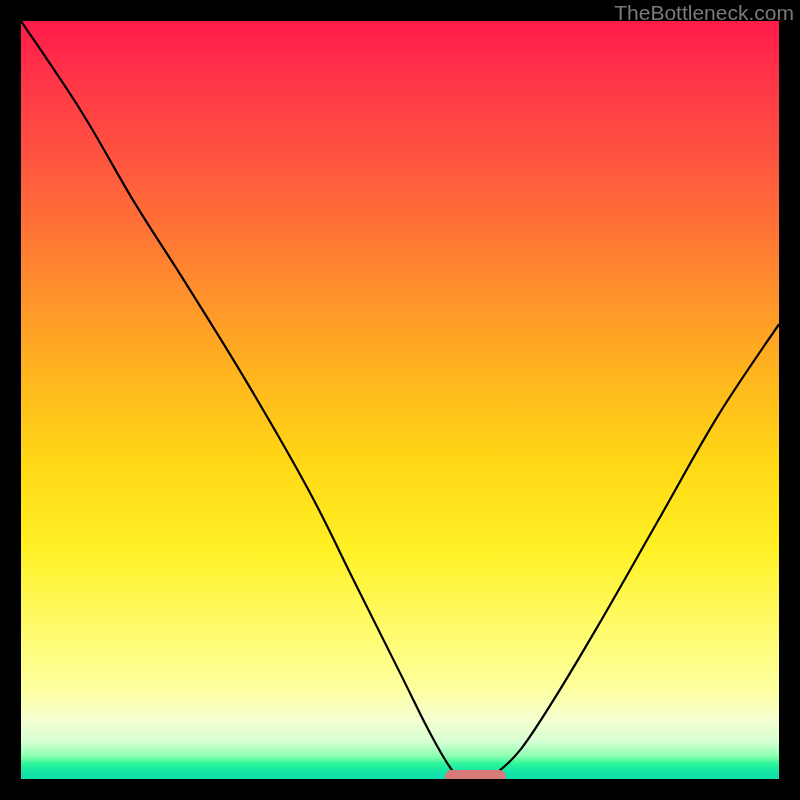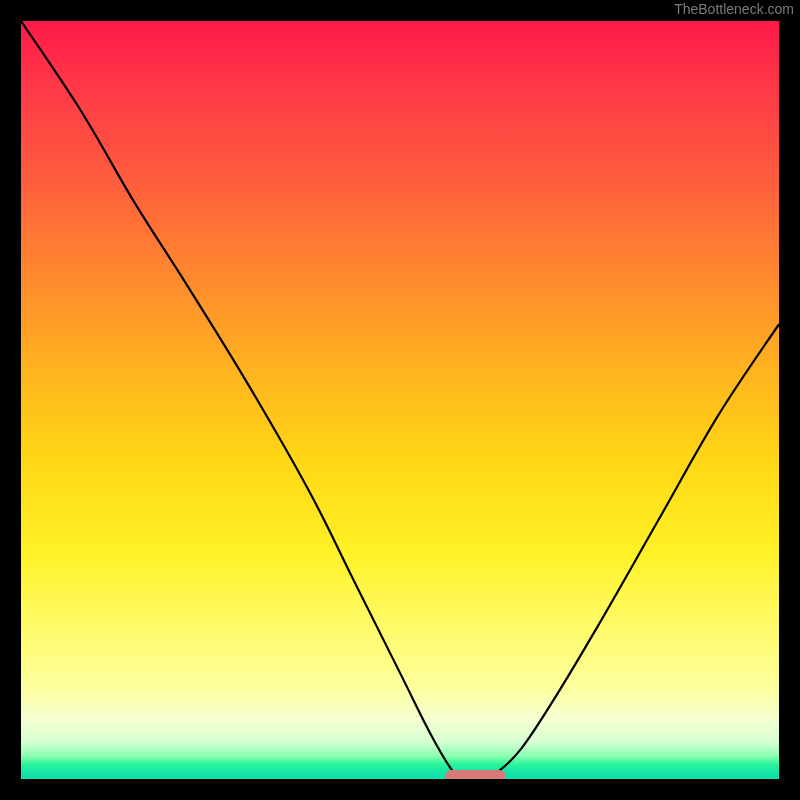--- a/index.html
+++ b/index.html
@@ -55,21 +55,21 @@
   }
   svg.curve {
     position: absolute;
     inset: 0;
   }
   .attribution {
     position: absolute;
     top: 1px;
     right: 6px;
     color: #7a7a7a;
-    font-size: 14px;
+    font-size: 21px;
     font-weight: 400;
     letter-spacing: 0px;
     user-select: none;
   }
 </style>
 </head>
 <body>
 
 <div class="frame">
   <div class="plot">

